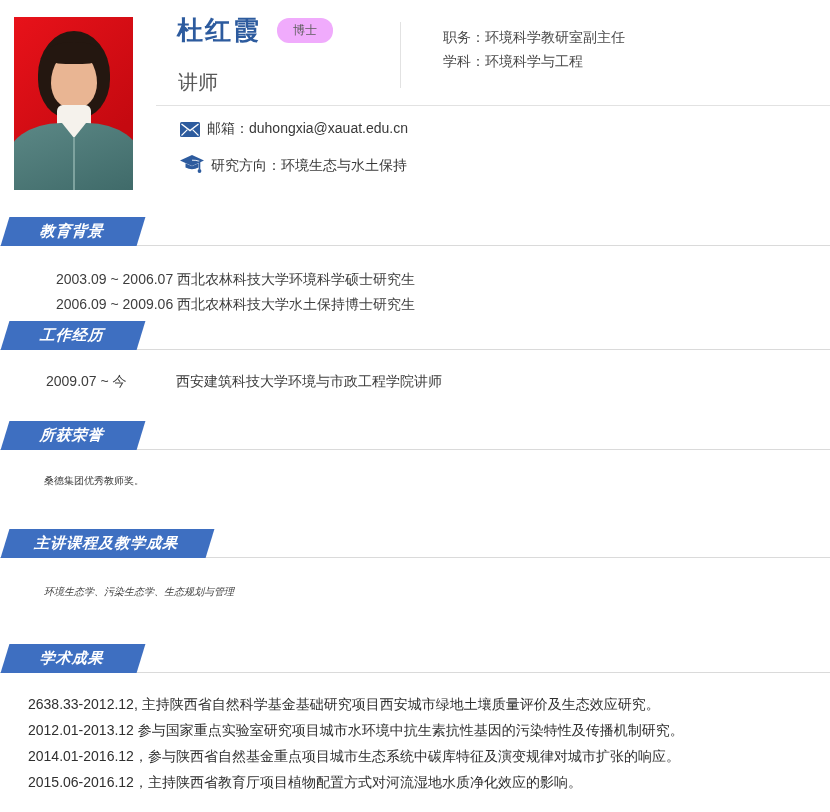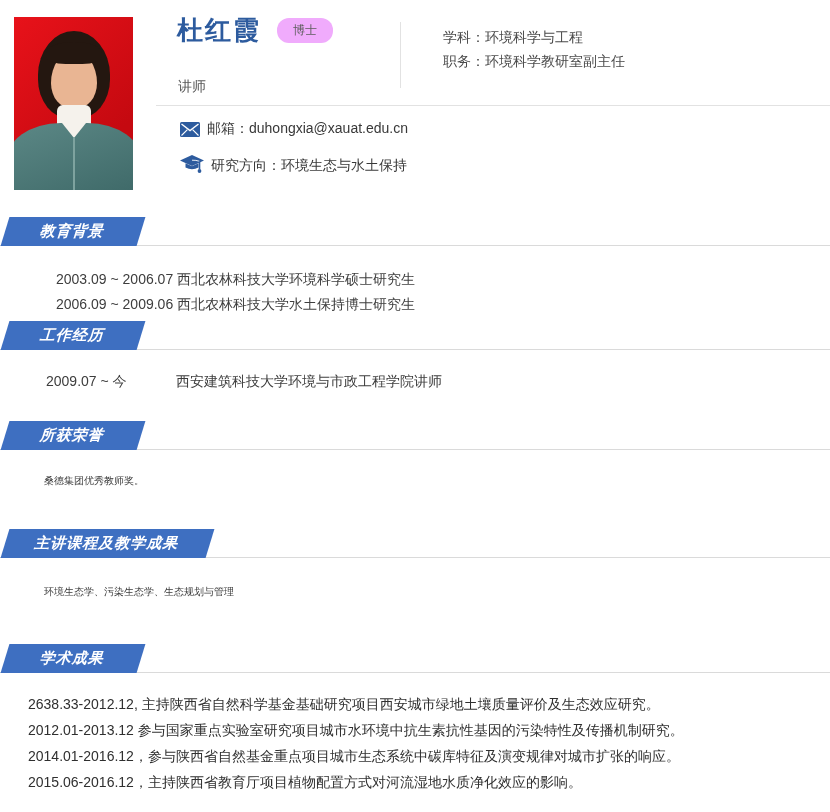--- a/index.html
+++ b/index.html
@@ -24,21 +24,21 @@
   .ph-jacket{ left:-8px; top:106px; width:136px; height:70px; background:linear-gradient(160deg,#5c8886,#3e6968); border-radius:40% 40% 0 0/55% 55% 0 0; }
   .ph-collar{ left:48px; top:106px; width:24px; height:15px; background:#f5f2ec; clip-path:polygon(0 0,100% 0,50% 100%); }
   .ph-zip   { left:59px; top:120px; width:2px; height:53px; background:#7ea39f; }
 
   .name-row { position:absolute; left:177px; top:13px; display:flex; align-items:center; gap:16px; }
   .name { font-size:26px; font-weight:bold; color:#2d5b9e; letter-spacing:2px; }
   .badge {
     background:#f0abfc; color:#5d5d5d; font-size:12px;
     padding:4px 16px; border-radius:12px; white-space:nowrap;
   }
-  .post { position:absolute; left:178px; top:78px; font-size:14px; color:#595959; }
+  .post { position:absolute; left:178px; top:69px; font-size:20px; color:#595959; }
   .vdiv { position:absolute; left:400px; top:22px; width:1px; height:66px; background:#e2e2e2; }
   .meta { position:absolute; left:443px; top:25px; font-size:14px; color:#4a4a4a; line-height:24px; }
   .hdiv { position:absolute; left:156px; right:0; top:105px; height:1px; background:#e2e2e2; }
   .contact { position:absolute; left:180px; display:flex; align-items:center; gap:7px; font-size:14px; color:#383838; }
   .contact.email    { top:120px; }
   .contact.research { top:155px; }
   .contact svg { flex:0 0 auto; display:block; }
 
   
   .sec-head { position:relative; height:28px; border-bottom:1px solid #dadada; }
@@ -51,21 +51,21 @@
   .ribbon span { color:#fff; font-weight:bold; font-size:15px; letter-spacing:1px; white-space:nowrap; }
 
   
   .row { display:flex; font-size:14px; line-height:25px; color:#3d3d3d; }
   .edu  { padding:21px 0 5px 56px; }
   .edu .period { width:121px; flex:0 0 auto; }
   .work { padding:19px 0 12px 46px; margin-bottom:16px; }
   .work .period { width:130px; flex:0 0 auto; }
   .plain { font-size:10px; line-height:25px; color:#3d3d3d; }
   .honors-body  { padding:18px 0 18px 44px; margin-bottom:19px; }
-  .courses-body { padding:21px 16px 25px 44px; margin-bottom:16px; }
+  .courses-body { padding:21px 16px 25px 44px; margin-bottom:16px;font-style:italic; }
   .ach-body { padding:18px 20px 18px 28px; margin-bottom:10px; }
   .ach-body .item { font-size:14px; line-height:26px; color:#2f2f2f; }
 </style>
 </head>
 <body>
 
 <div class="header">
   <div class="photo">
     <div class="ph-hair"></div>
     <div class="ph-face"></div>
@@ -78,22 +78,22 @@
 
   <div class="name-row">
     <span class="name">杜红霞</span>
     <span class="badge">博士</span>
   </div>
   <div class="post">讲师</div>
 
   <div class="vdiv"></div>
 
   <div class="meta">
+    <div>职务：环境科学教研室副主任</div>
     <div>学科：环境科学与工程</div>
-    <div>职务：环境科学教研室副主任</div>
   </div>
 
   <div class="hdiv"></div>
 
   <div class="contact email">
     <span>
       <svg width="20" height="15" viewBox="0 0 20 15">
         <rect width="20" height="15" rx="1.5" fill="#2d5b9e"></rect>
         <path d="M1.5 2 L10 8.5 L18.5 2" stroke="#fff" stroke-width="1.4" fill="none"></path>
         <path d="M1.5 13.5 L7.4 7.6 M18.5 13.5 L12.6 7.6" stroke="#fff" stroke-width="1.1" fill="none"></path>

